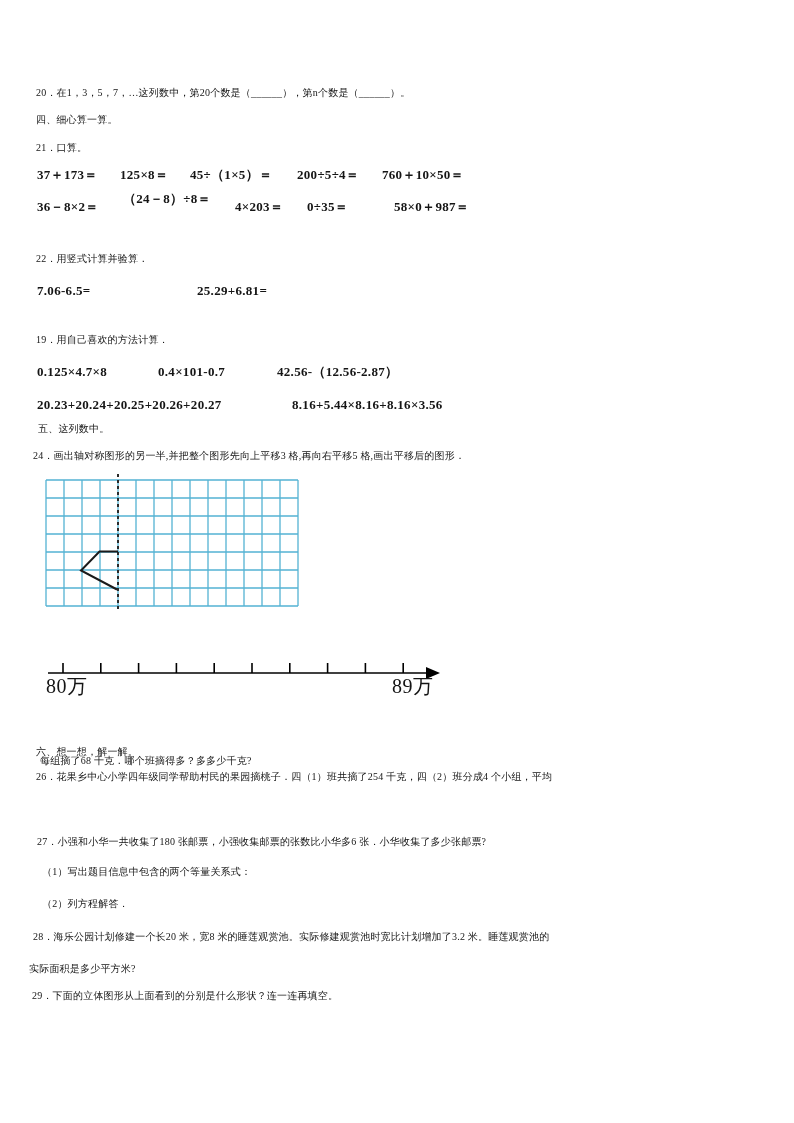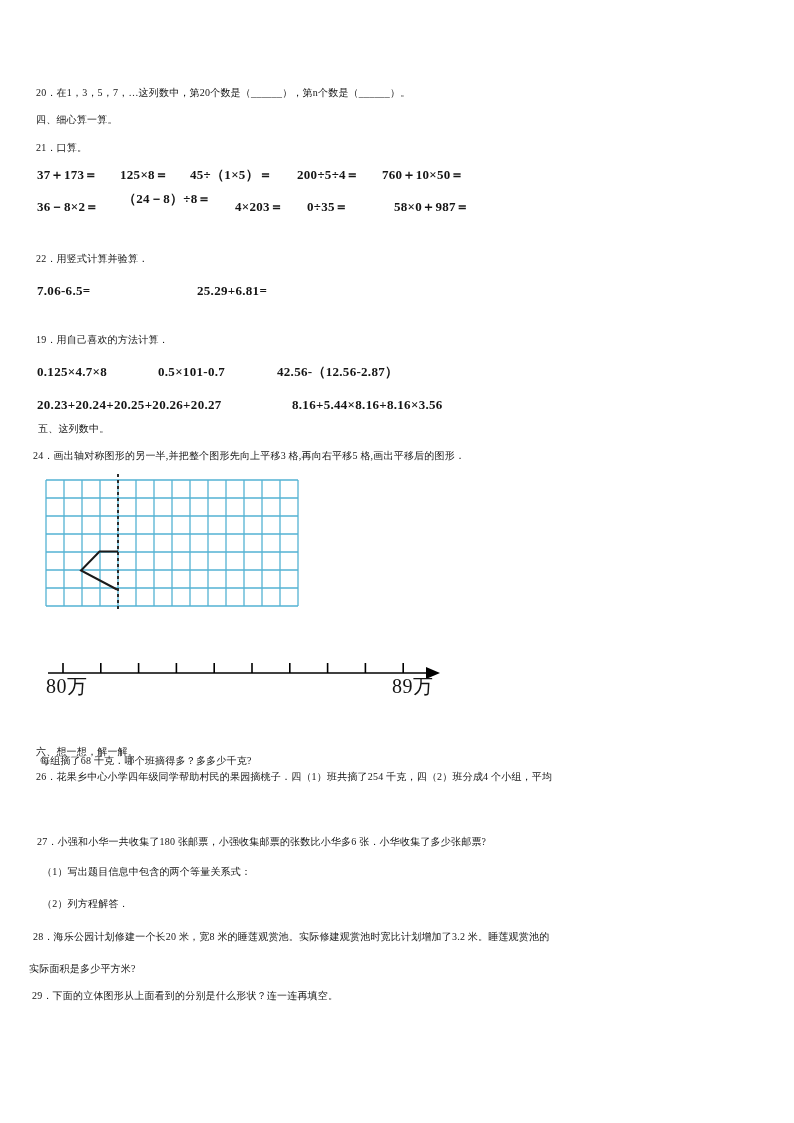--- a/index.html
+++ b/index.html
@@ -49,21 +49,21 @@
   <span class="line eq" style="left:235px; top:198px;">4×203＝</span>
   <span class="line eq" style="left:307px; top:198px;">0÷35＝</span>
   <span class="line eq" style="left:370px; top:198px;margin-left:24px;">58×0＋987＝</span>
 
   <div class="line" style="left:36px; top:250px;">22．用竖式计算并验算．</div>
   <span class="line eq" style="left:37px;  top:282px;">7.06-6.5=</span>
   <span class="line eq" style="left:197px; top:282px;">25.29+6.81=</span>
 
   <div class="line" style="left:36px; top:331px;">19．用自己喜欢的方法计算．</div>
   <span class="line eq" style="left:37px;  top:363px;">0.125×4.7×8</span>
-  <span class="line eq" style="left:158px; top:363px;">0.5×101-0.7</span>
+  <span class="line eq" style="left:158px; top:363px;">0.4×101-0.7</span>
   <span class="line eq" style="left:277px; top:363px;">42.56-（12.56-2.87）</span>
   <span class="line eq" style="left:37px;  top:396px;">20.23+20.24+20.25+20.26+20.27</span>
   <span class="line eq" style="left:292px; top:396px;">8.16+5.44×8.16+8.16×3.56</span>
 
   <div class="line" style="left:38px; top:420px;">五、这列数中。</div>
   <div class="line" style="left:33px; top:447px;">24．画出轴对称图形的另一半,并把整个图形先向上平移3 格,再向右平移5 格,画出平移后的图形．</div>
 
   <svg id="grid-figure" style="left:40px; top:468px;" width="270" height="150" viewBox="0 0 270 150">
       <line x1="6" y1="12" x2="6" y2="138" stroke="#53b2d3" stroke-width="1.3"></line>
       <line x1="24" y1="12" x2="24" y2="138" stroke="#53b2d3" stroke-width="1.3"></line>

